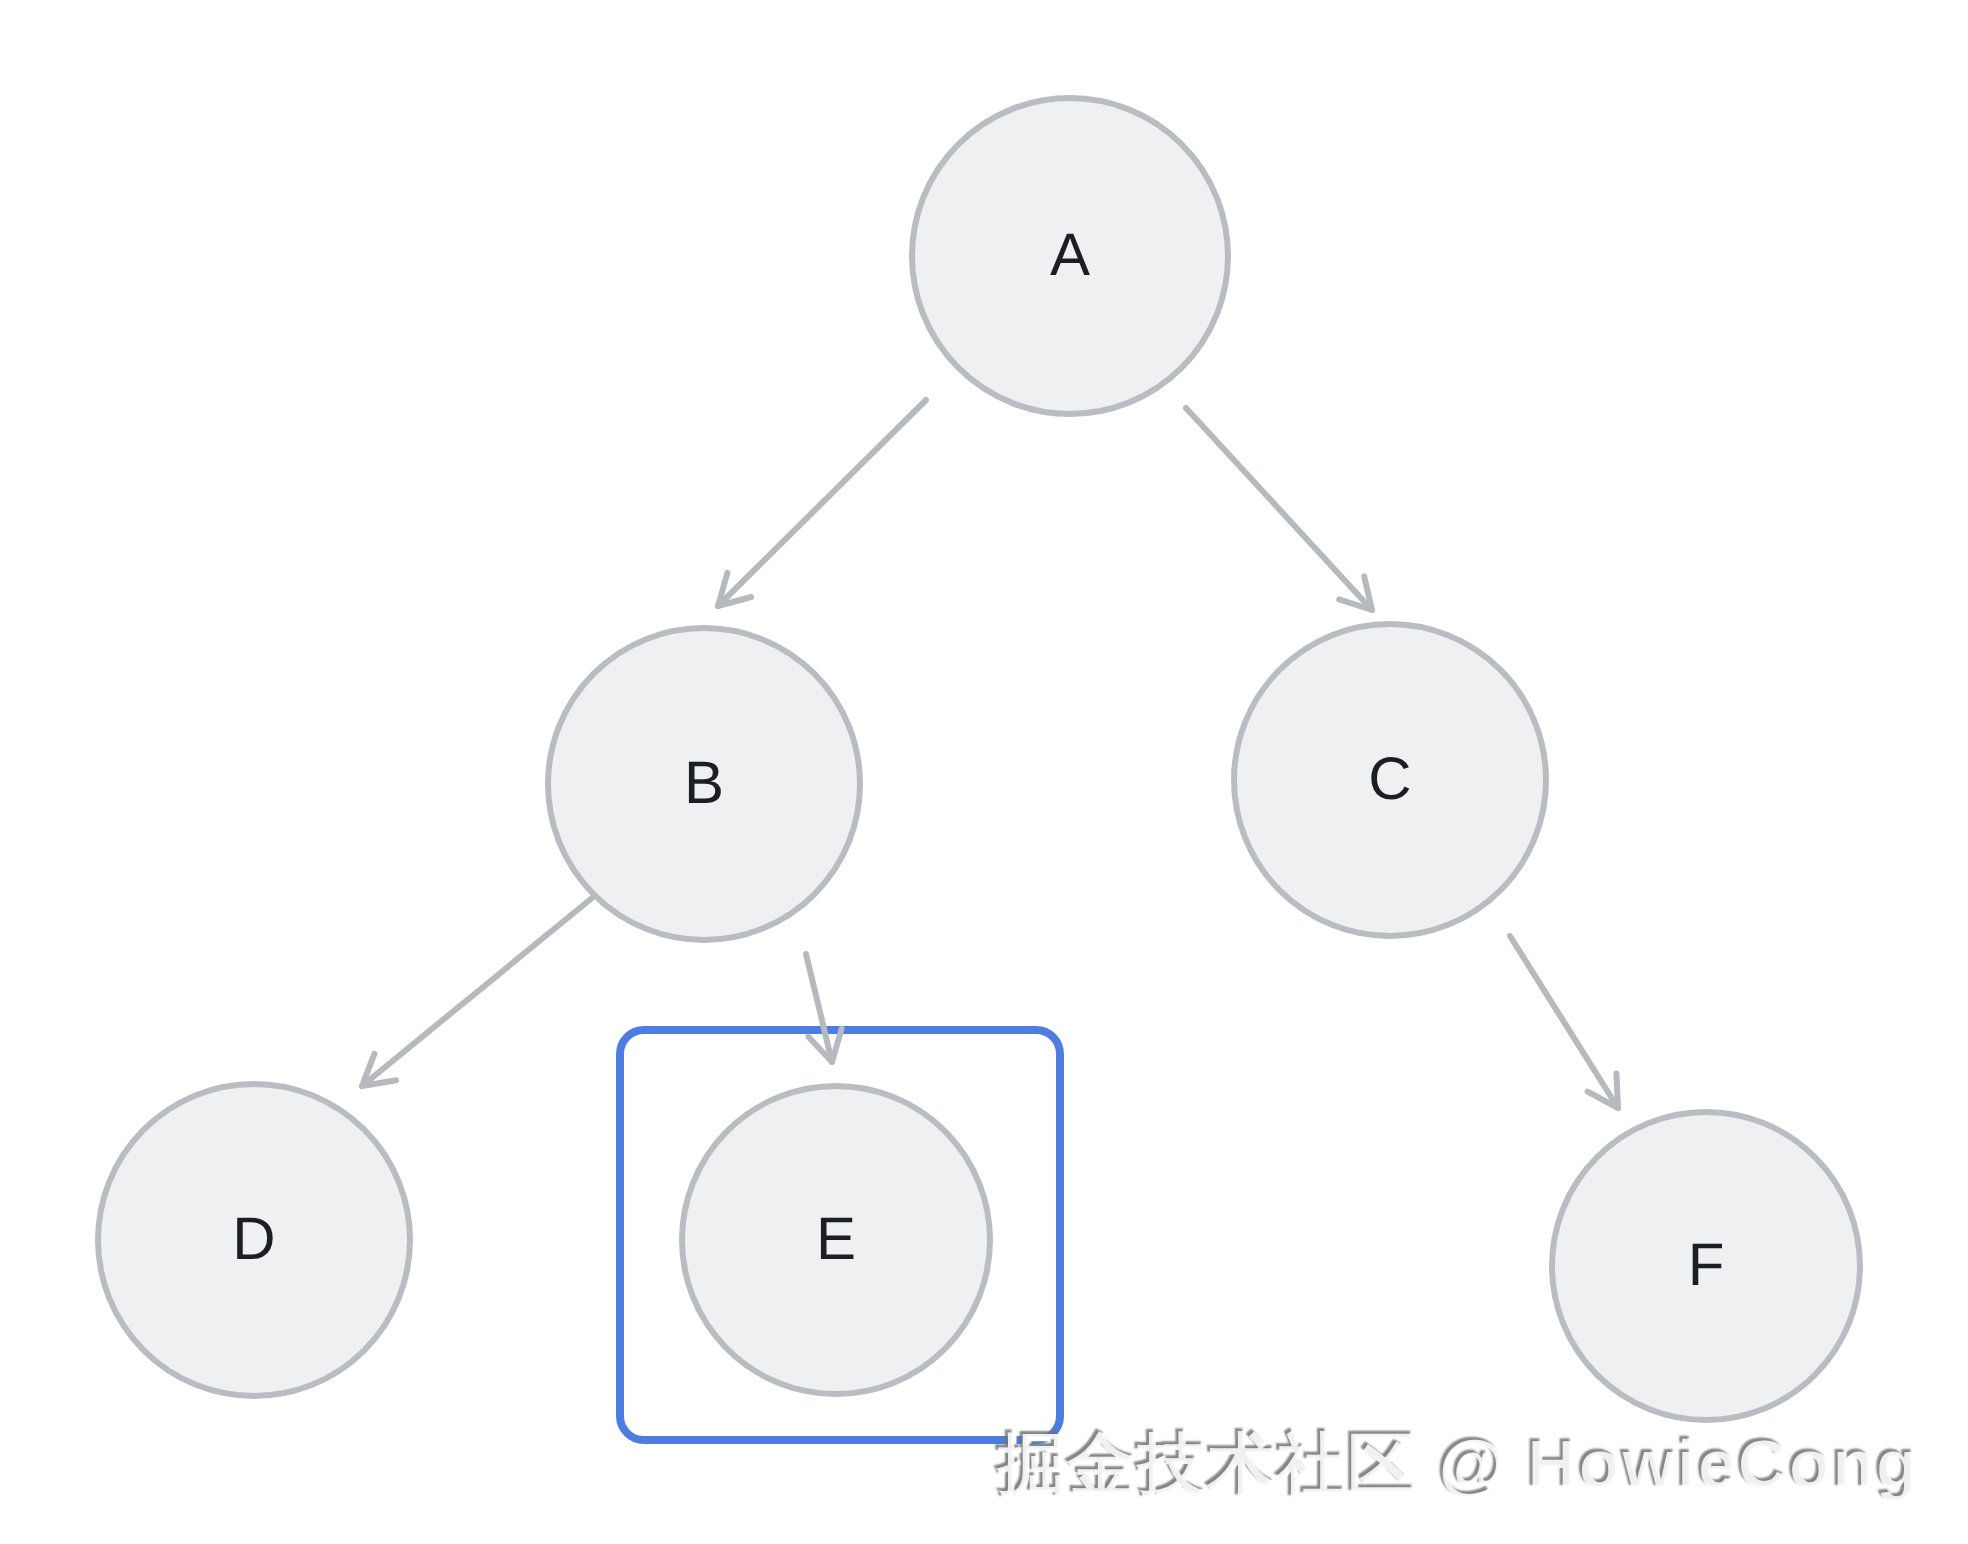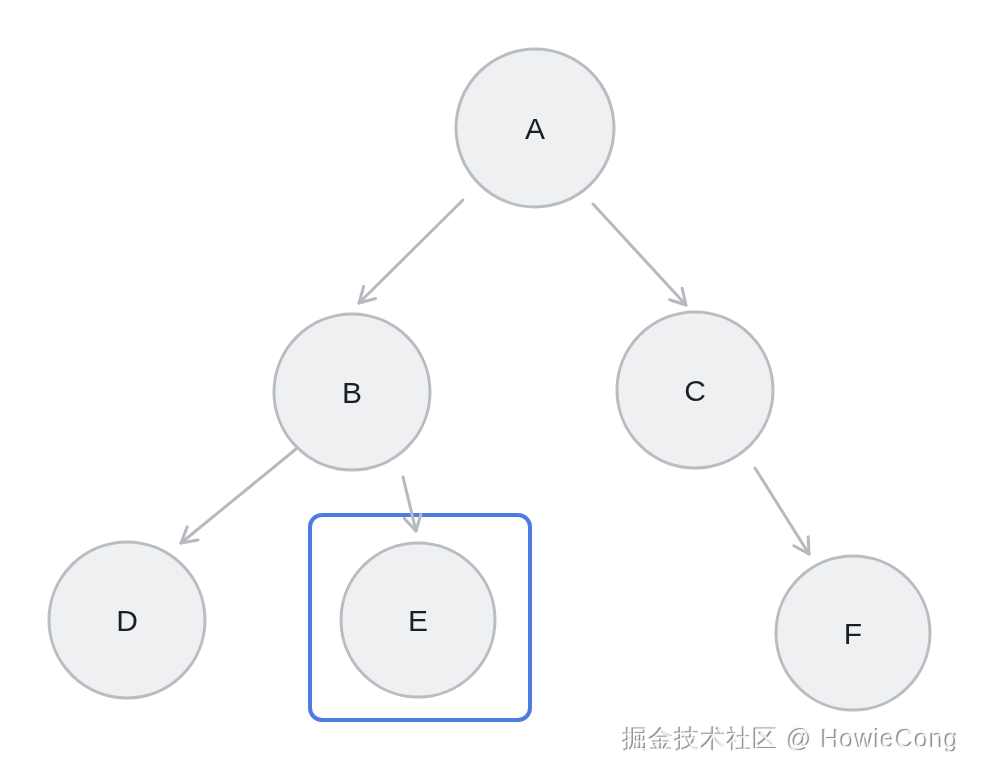--- a/index.html
+++ b/index.html
@@ -23,22 +23,22 @@
     top: 0;
     display: block;
   }
   .node-label {
     font-family: "Liberation Sans", sans-serif;
   }
   .watermark {
     position: absolute;
     right: 24px;
     bottom: 16px;
-    font-size: 25px;
-    font-weight: 400;
+    font-size: 34px;
+    font-weight: 700;
     letter-spacing: 1px;
     color: rgba(255,255,255,0.88);
     text-shadow:
       -1.5px -1.5px 1px rgba(110,112,116,0.85),
       1px 1px 0 #ffffff;
     white-space: nowrap;
     user-select: none;
   }
 </style>
 </head>

